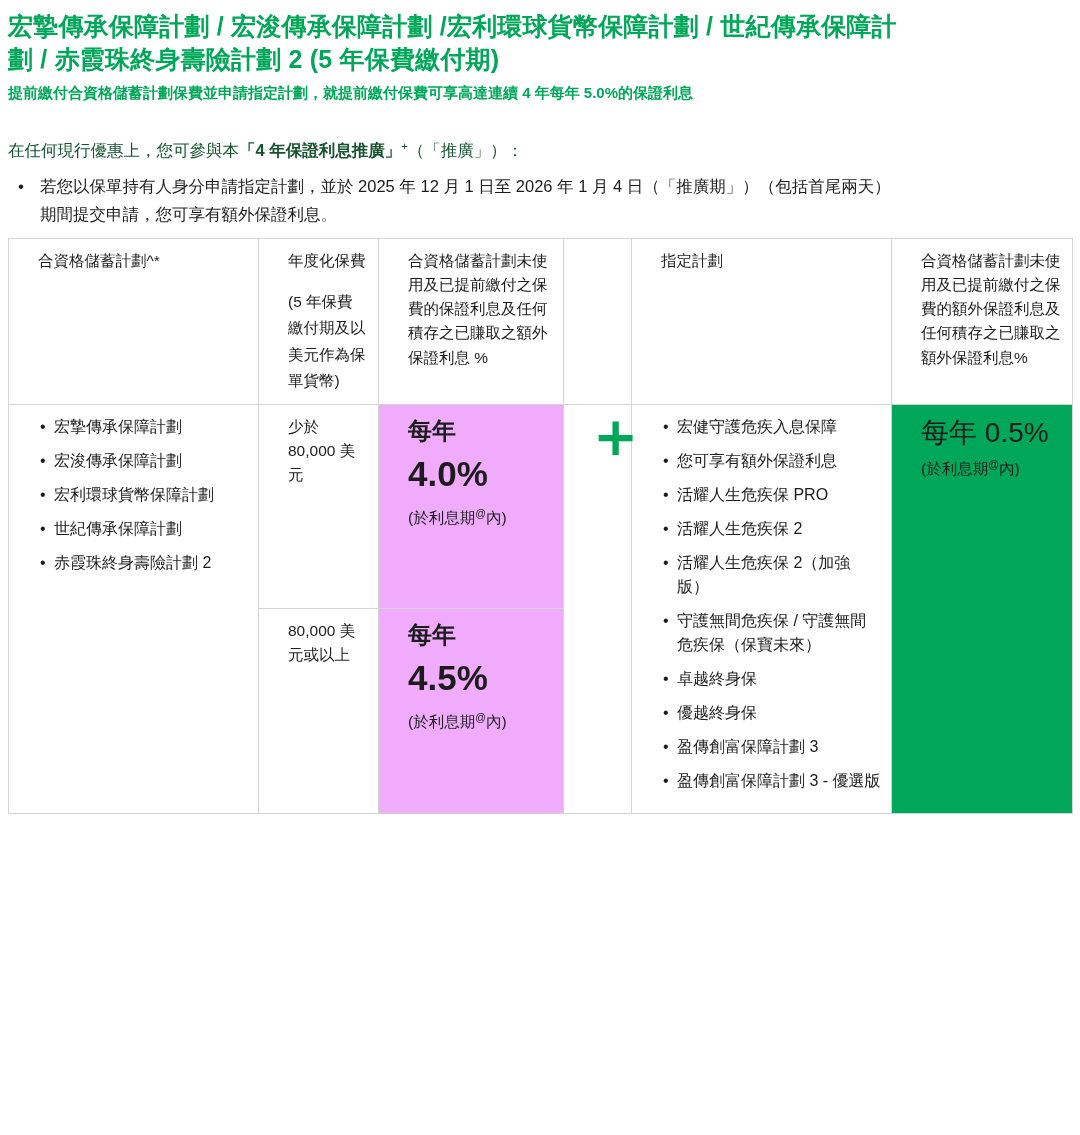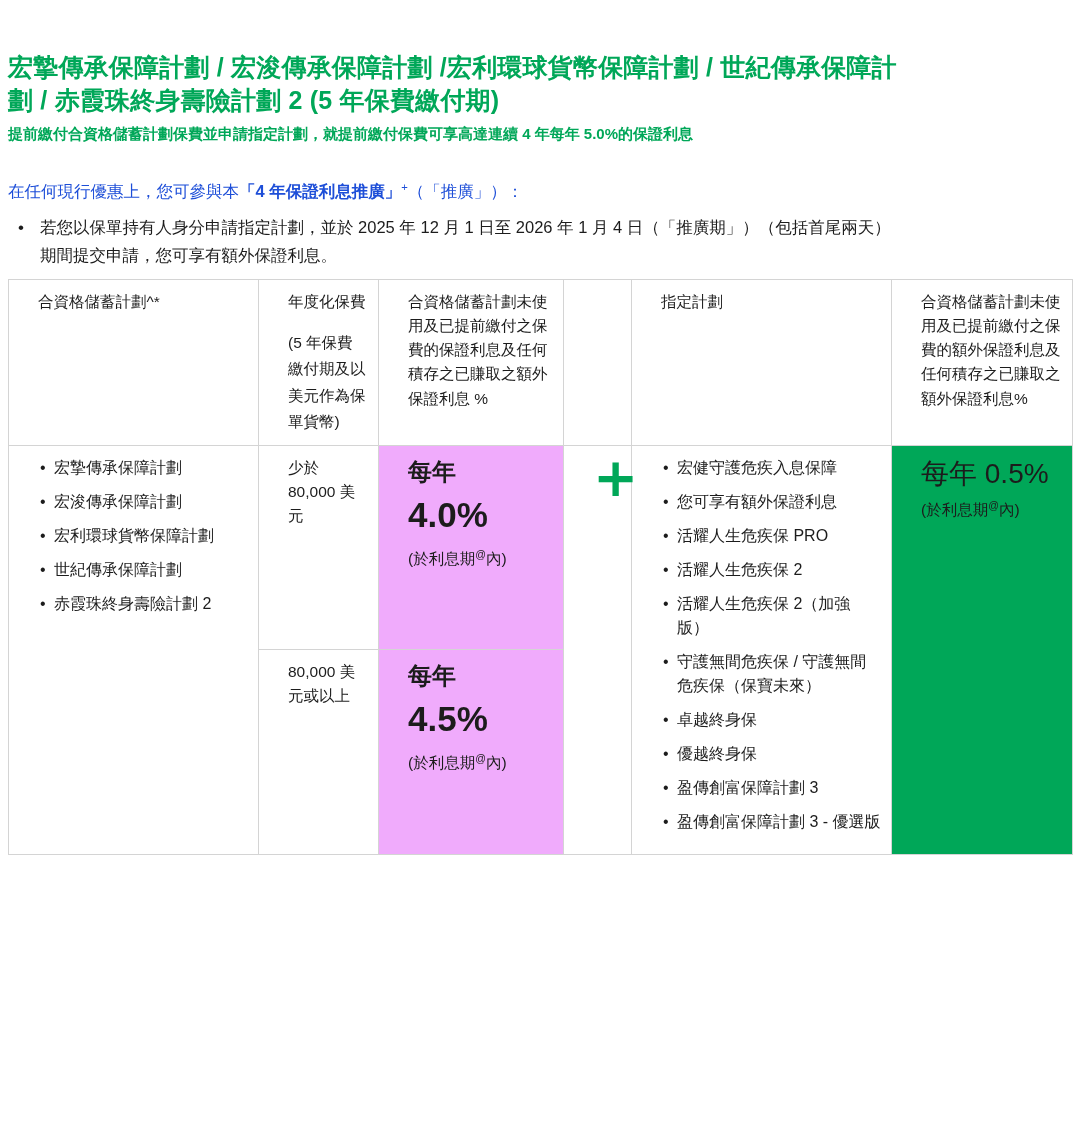--- a/index.html
+++ b/index.html
@@ -6,21 +6,20 @@
   html, body {
     margin: 0; padding: 0;
     width: 1080px;
     background: #ffffff;
     font-family: "Liberation Sans", sans-serif;
     color: #222222;
   }
   .page {
     width: 907px;
     padding: 10px 8px 0 8px;
-    margin-top: 41px;
   }
   
   .title {
     color: #00a758;
     font-size: 25px;
     font-weight: bold;
     line-height: 1.32;
     margin: 0 0 2px 0;
     letter-spacing: 0.2px;
   }
@@ -36,21 +35,21 @@
     font-size: 17px;
     font-weight: bold;
     line-height: 1.5;
     margin: 6px 0 0 0;
   }
   
   .intro {
     font-size: 16.5px;
     line-height: 1.6;
     margin: 34px 0 8px 0;
-    color: #1d4ed8;
+    color: #14532d;
   }
   .intro b { font-weight: bold; }
   ul.body-list {
     margin: 0 0 10px 0;
     padding-left: 28px;
     list-style: none;
   }
   ul.body-list > li {
     position: relative;
     font-size: 16.5px;

